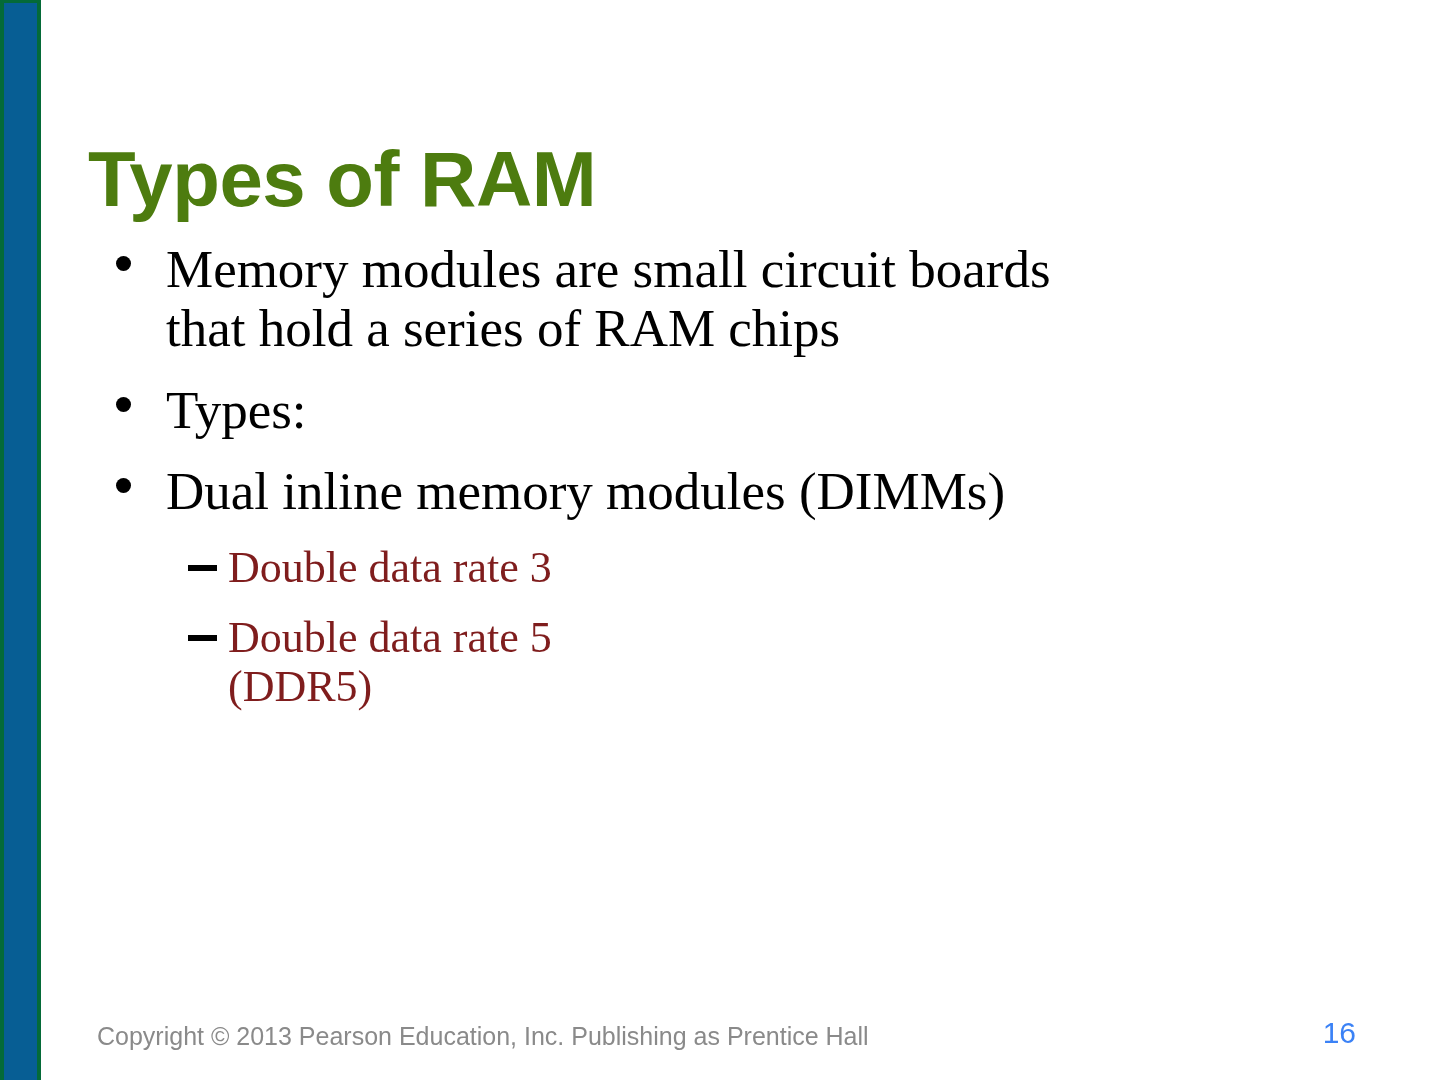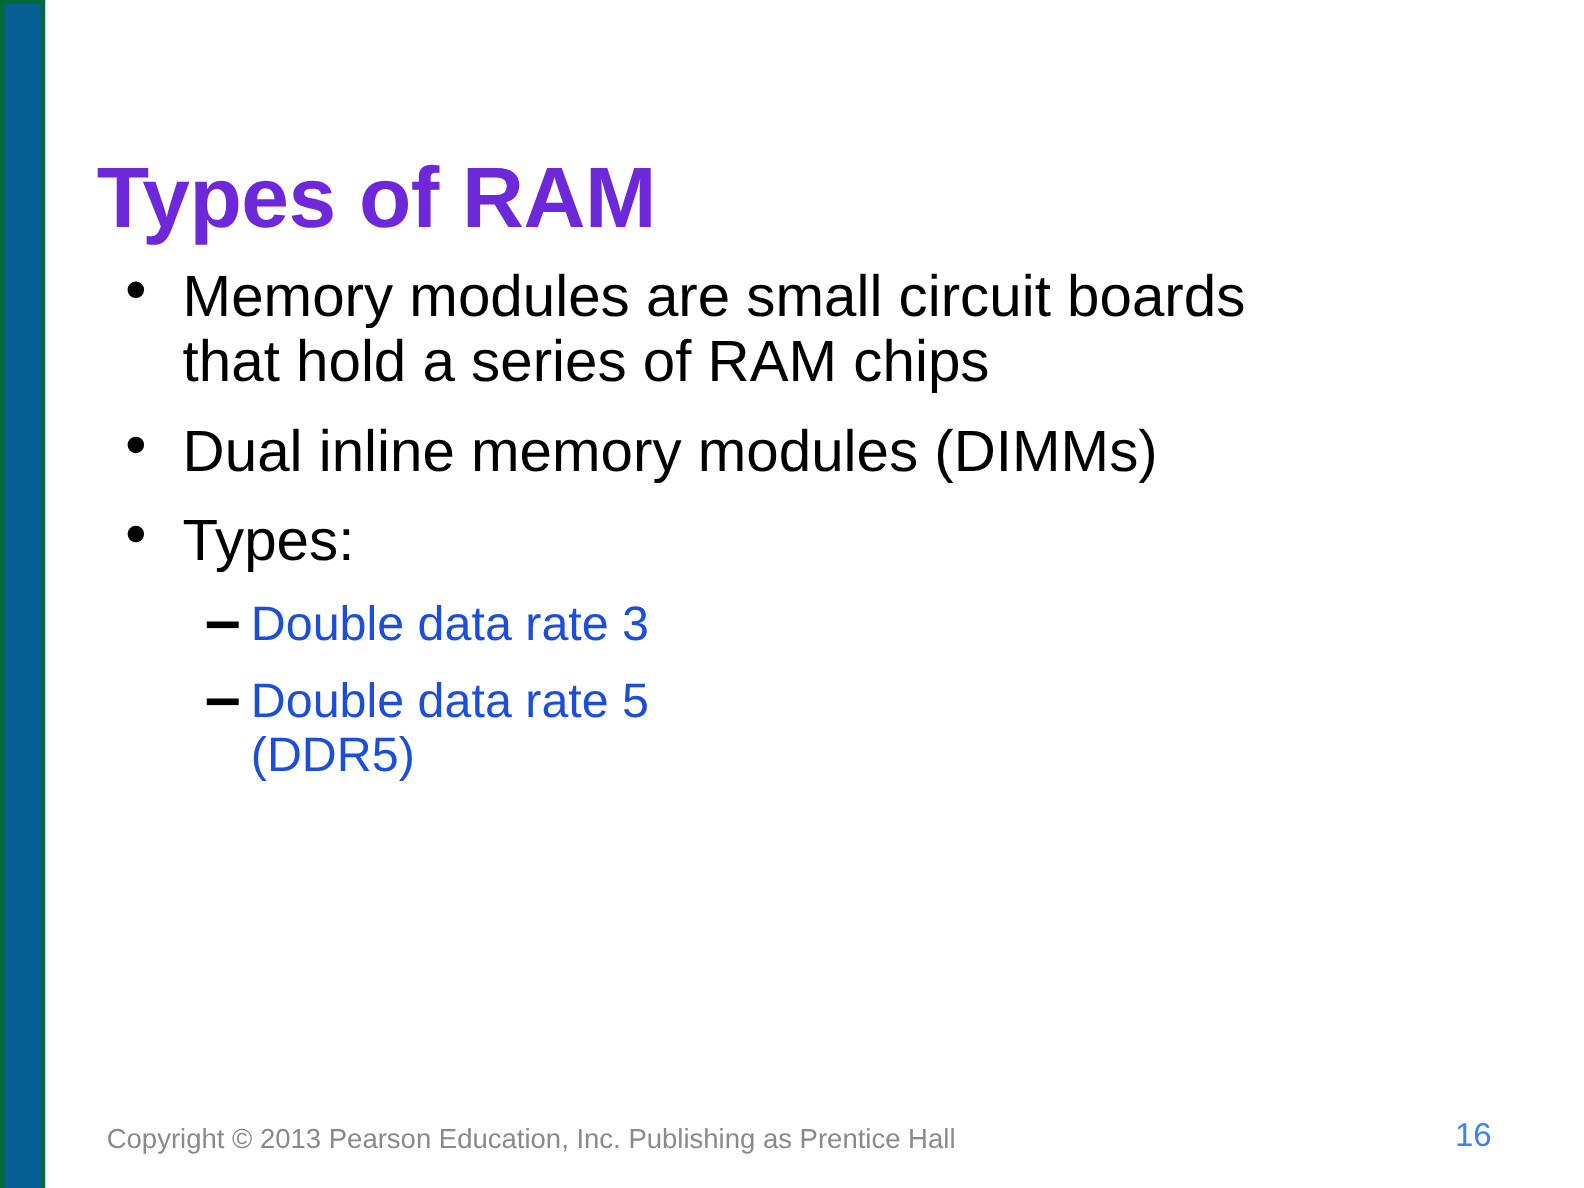--- a/index.html
+++ b/index.html
@@ -37,21 +37,21 @@
   }
 
   
   .title {
     position: absolute;
     left: 88px;
     top: 88px;
     width: 1250px;
     font-size: 78px;
     line-height: 1.0;
-    color: #6d28d9;
+    color: #4d7c0f;
     letter-spacing: -0.5px;
     white-space: nowrap;
   }
 
   
   .body-content {
     position: absolute;
     left: 100px;
     top: 240px;
     width: 1290px;
@@ -74,39 +74,40 @@
     height: 15px;
     background: #000000;
     border-radius: 50%;
   }
 
   .bullet-l2 {
     position: relative;
     padding-left: 128px;
     font-size: 44px;
     line-height: 1.12;
-    color: #1d4ed8;
+    color: #7f1d1d;
     margin-bottom: 20px;
   }
 
   .bullet-l2 .marker-dash {
     position: absolute;
     left: 88px;
     top: 0.50em;
     width: 29px;
     height: 6px;
     background: #000000;
   }
 
   .bullet-text {
     display: block;
   }
 
   .bullet-text .wrap-break {
     display: block;
+    font-family: Liberation Serif, serif;
   }
 
   
   .footer-copyright {
     position: absolute;
     left: 97px;
     bottom: 29px;
     font-size: 25px;
     color: #8a8a8a;
     white-space: nowrap;
@@ -135,28 +136,28 @@
       <span class="marker"></span>
       <span class="bullet-text">
         <span class="wrap-break">Memory modules are small circuit boards</span>
         <span class="wrap-break">that hold a series of RAM chips</span>
       </span>
     </div>
 
     <div class="bullet-l1">
       <span class="marker"></span>
       <span class="bullet-text">
-        <span class="wrap-break">Dual inline memory modules (DIMMs)</span>
+        <span class="wrap-break">Types:</span>
       </span>
     </div>
 
     <div class="bullet-l1">
       <span class="marker"></span>
       <span class="bullet-text">
-        <span class="wrap-break">Types:</span>
+        <span class="wrap-break">Dual inline memory modules (DIMMs)</span>
       </span>
     </div>
 
     <div class="bullet-l2">
       <span class="marker-dash"></span>
       <span class="bullet-text">
         <span class="wrap-break">Double data rate 3</span>
       </span>
     </div>
 

